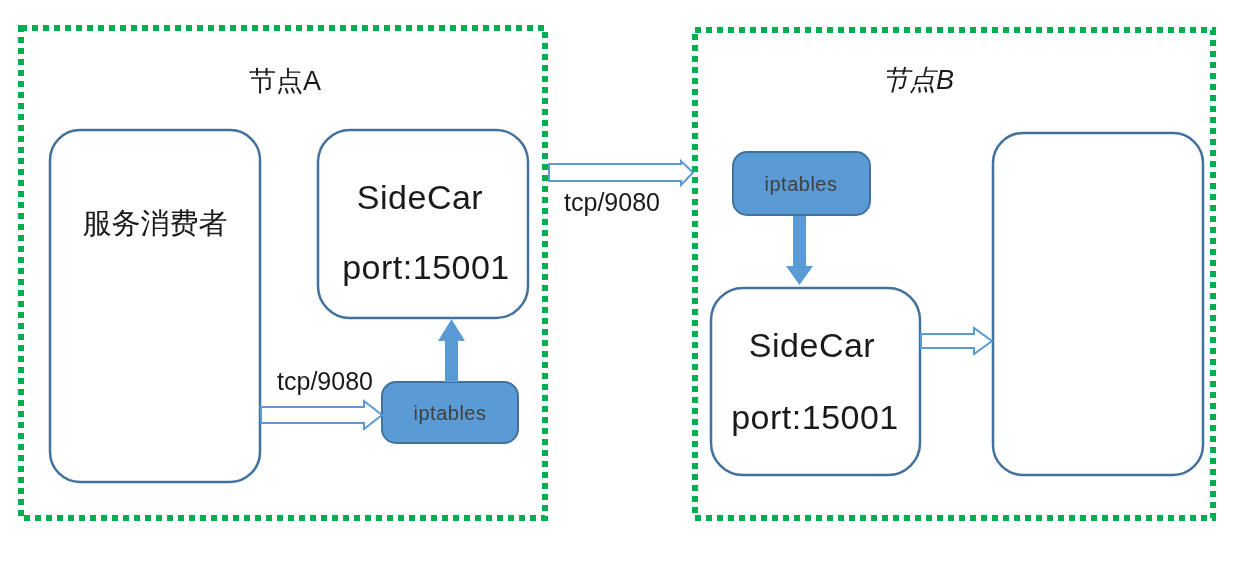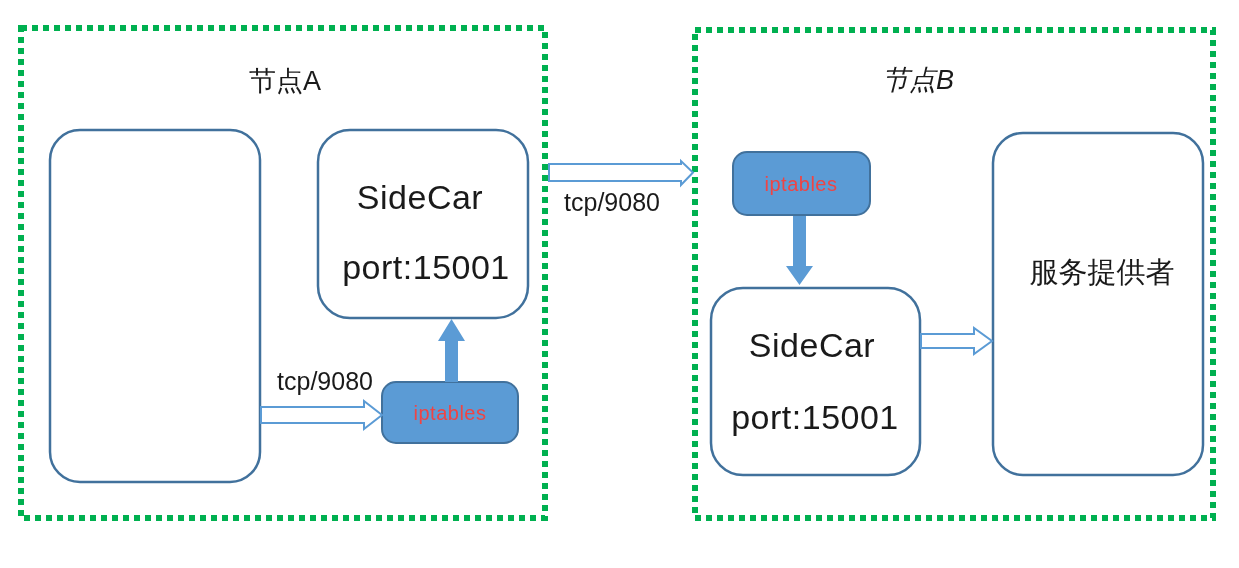--- a/index.html
+++ b/index.html
@@ -18,21 +18,21 @@
     transform: translate(-50%, -50%);
     white-space: nowrap;
     text-align: center;
     line-height: 1;
     color: #1a1a1a;
   }
   .lbl.node-title   { font-size: 27px; }
   .lbl.cjk-big      { font-size: 29px; }
   .lbl.latin        { font-size: 34px; letter-spacing: 0.5px; }
   .lbl.arrow-tag    { font-size: 25px; }
-  .lbl.on-blue      { font-size: 20px; color: #ef4444; letter-spacing: 0.5px; }
+  .lbl.on-blue      { font-size: 20px; color: #404040; letter-spacing: 0.5px; }
 </style>
 </head>
 <body>
 
 <div id="canvas">
 
   <svg id="shapes" width="1239" height="568" viewBox="0 0 1239 568">
 
     <rect x="21" y="28" width="524" height="490" fill="none" stroke="#00b050" stroke-width="6" stroke-dasharray="6 5"></rect>
 
@@ -58,33 +58,33 @@
 
     <path d="M445,382 V341 H438 L451.5,319 L465,341 H458 V382 Z" fill="#5b9bd5"></path>
 
     <path d="M793,216 V266 H786 L799.5,285 L813,266 H806 V216 Z" fill="#5b9bd5"></path>
   </svg>
 
   <div class="lbl node-title" style="left:285px; top:81px;">节点A</div>
 
   <div class="lbl node-title" style="left:918px; top:80px;font-style:italic;">节点B</div>
 
+  <div class="lbl cjk-big" style="left:155px; top:223px;">服务消费者</div>
 
   <div class="lbl latin" style="left:420px; top:197px;">SideCar</div>
 
   <div class="lbl latin" style="left:426px; top:267px;">port:15001</div>
 
   <div class="lbl on-blue" style="left:450px; top:413px;">iptables</div>
 
   <div class="lbl arrow-tag" style="left:325px; top:381px;">tcp/9080</div>
 
   <div class="lbl arrow-tag" style="left:612px; top:202px;">tcp/9080</div>
 
   <div class="lbl on-blue" style="left:801px; top:184px;">iptables</div>
 
   <div class="lbl latin" style="left:812px; top:345px;">SideCar</div>
 
   <div class="lbl latin" style="left:815px; top:417px;">port:15001</div>
 
-  <div class="lbl cjk-big" style="left:1102px; top:272px;">服务提供者</div>
 
 
 </div>
 
 </body></html>

